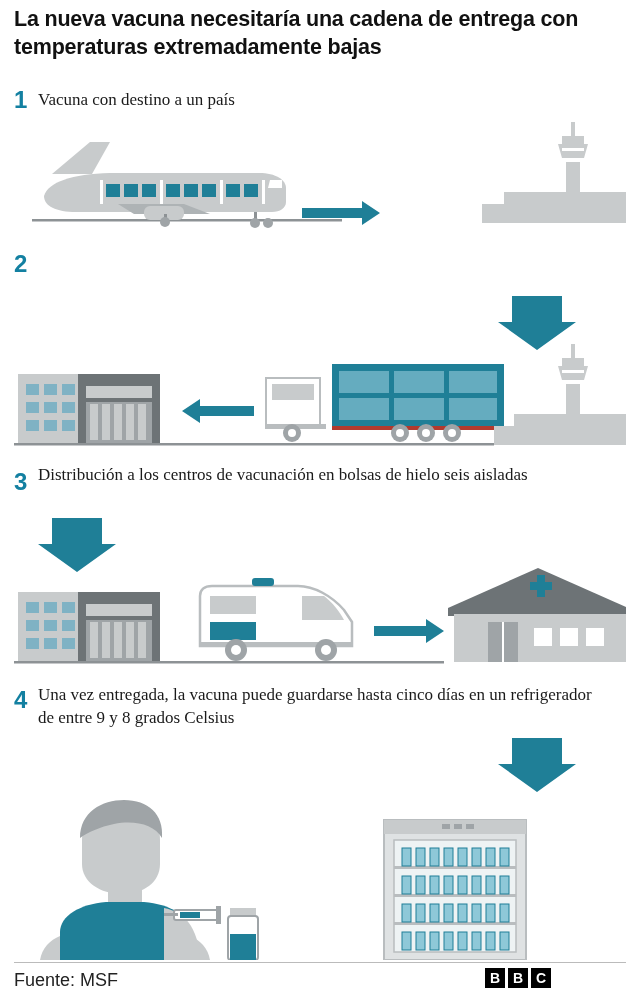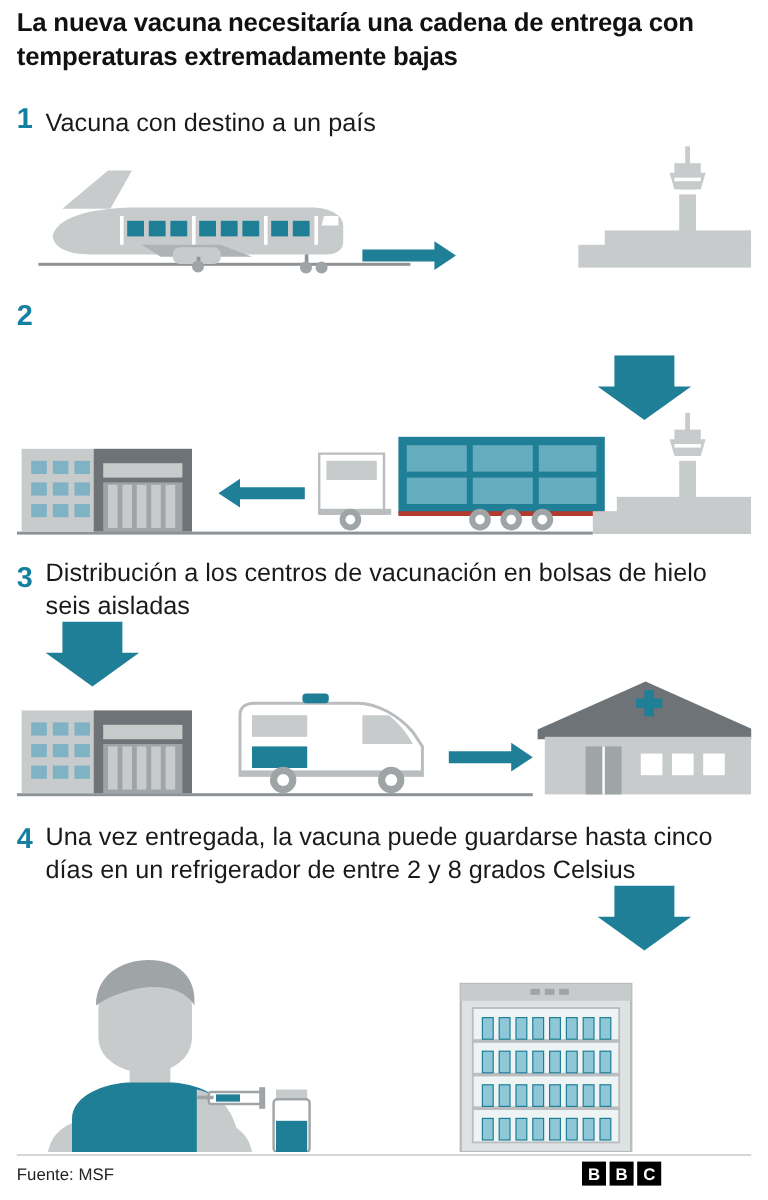--- a/index.html
+++ b/index.html
@@ -36,39 +36,40 @@
   
   .step-num {
     position: absolute;
     font-size: 24px;
     font-weight: bold;
     color: #1380A1;
     line-height: 1;
   }
   .step-text {
     position: absolute;
-    font-size: 21px;
+    font-size: 17px;
     line-height: 1.35;
     color: #1a1a1a;
+    font-family: Liberation Serif, serif;
   }
 
   
   .footer-rule {
     position: absolute;
     left: 14px;
     top: 962px;
     width: 612px;
     height: 1px;
     background: #bbbbbb;
   }
   .source {
     position: absolute;
     left: 14px;
     top: 970px;
-    font-size: 14px;
+    font-size: 18px;
     color: #222;
     text-align: center;
   }
   .bbc-logo {
     position: absolute;
     right: 14px;
     top: 968px;
     display: flex;
     gap: 3px;
   }
@@ -299,21 +300,21 @@
       </g>
 
       <g fill="#1f7f97">
         <rect x="516" y="22" width="22" height="8"></rect>
         <rect x="523" y="15" width="8" height="22"></rect>
       </g>
     </g>
   </svg>
 
   <div class="step-num" style="left:14px; top:688px;">4</div>
-  <div class="step-text" style="left:38px; top:684px; width:570px;">Una vez entregada, la vacuna puede guardarse hasta cinco días en un refrigerador de entre 2 y 8 grados Celsius</div>
+  <div class="step-text" style="left:38px; top:684px; width:570px;">Una vez entregada, la vacuna puede guardarse hasta cinco días en un refrigerador de entre 9 y 8 grados Celsius</div>
 
   <svg class="art" style="left:492px; top:738px;" width="90" height="56" viewBox="0 0 90 56">
     <path d="M20 0 L70 0 L70 26 L84 26 L45 54 L6 26 L20 26 Z" fill="#1f7f97"></path>
   </svg>
 
   <svg class="art" style="left:14px; top:798px;" width="612" height="162" viewBox="0 0 612 162">
 
     <g>
 
       <path d="M68 42 C 68 18, 86 4, 108 4 C 130 4, 146 18, 146 42 L146 66 C 146 84, 130 96, 108 96 C 86 96, 68 84, 68 66 Z" fill="#c8cbcc"></path>

